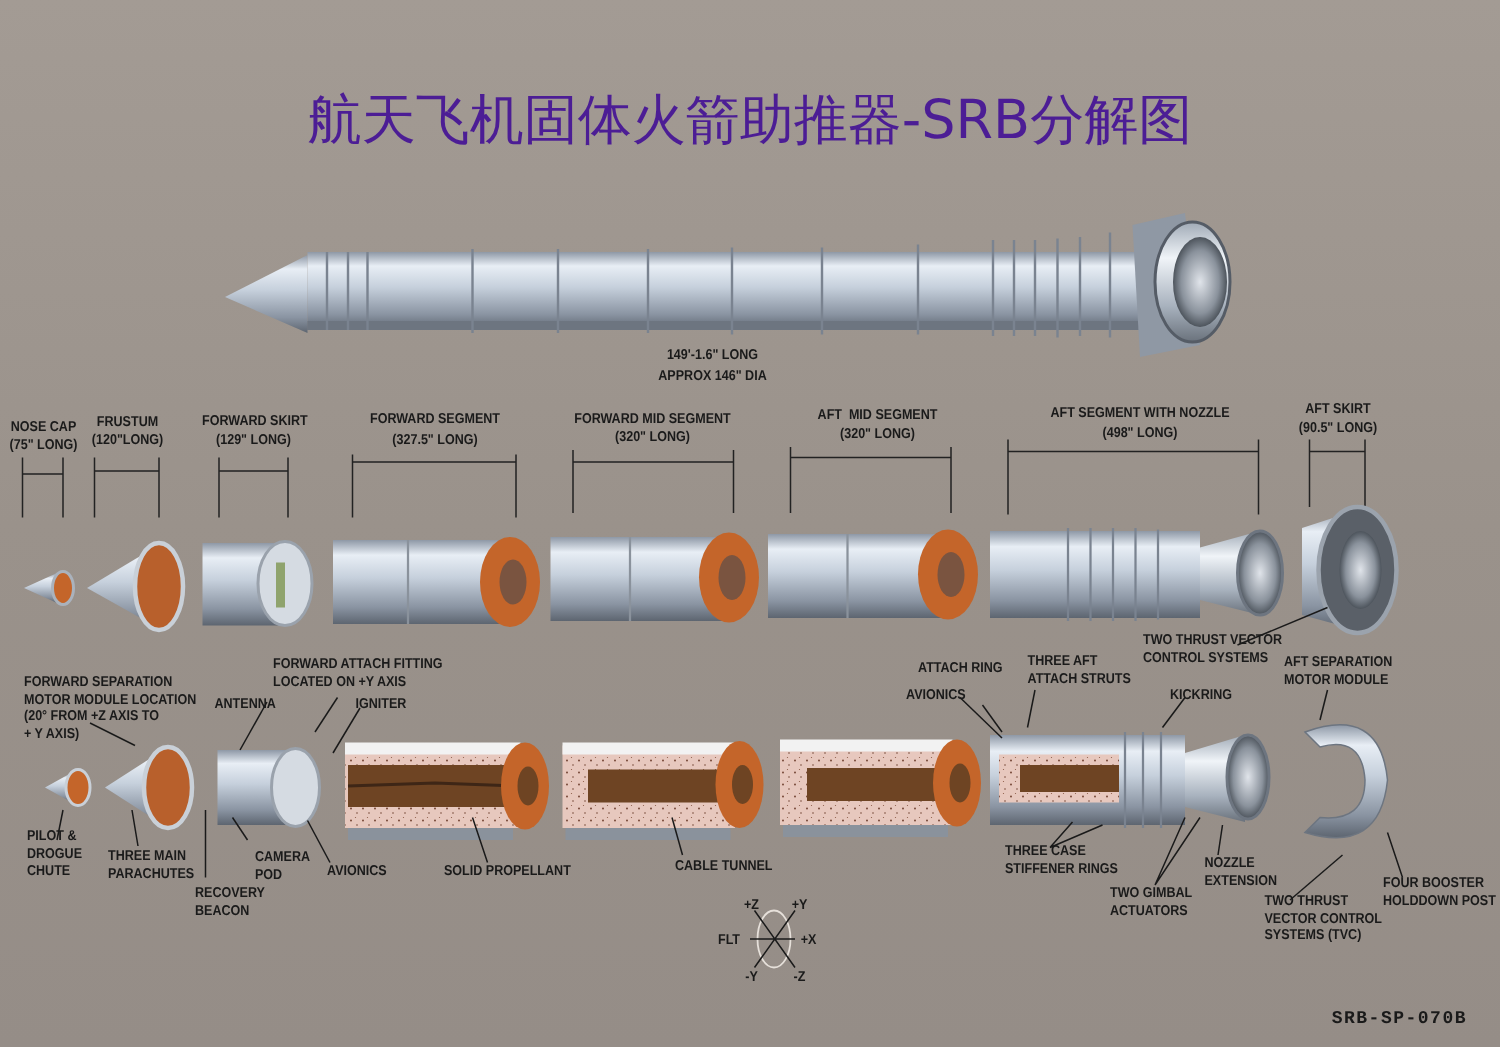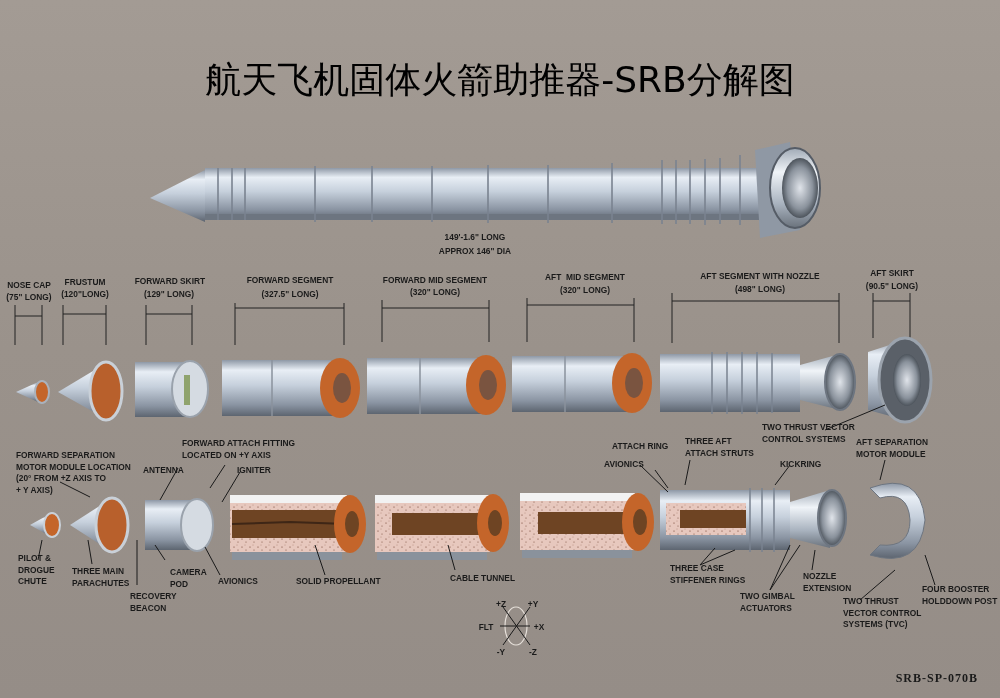--- a/index.html
+++ b/index.html
@@ -1,22 +1,22 @@
 <!DOCTYPE html>
 <html><head>
 <meta charset="utf-8">
 <style>
   html,body{margin:0;padding:0;}
   body{width:1000px;height:698px;overflow:hidden;background:#9c948d;font-family:"DejaVu Sans",sans-serif;position:relative;}
   .bg{position:absolute;inset:0;background:linear-gradient(180deg,#a39b94 0%,#9a928b 50%,#958d87 100%);}
-  .title{position:absolute;left:0;right:0;top:56px;text-align:center;font-size:36px;color:#000000;letter-spacing:0px;font-family:"DejaVu Sans",sans-serif;}
+  .title{position:absolute;left:0;right:0;top:56px;text-align:center;font-size:36px;color:#4c1d95;letter-spacing:0px;font-family:"DejaVu Sans",sans-serif;}
   .lbl{position:absolute;font-family:"Liberation Sans","DejaVu Sans",sans-serif;font-weight:bold;font-size:9.5px;line-height:11.5px;color:#1a1a1a;text-align:center;white-space:pre;transform:scaleX(0.88);transform-origin:center top;}
   .lbl.l{text-align:left;transform-origin:left top;}
   svg{position:absolute;left:0;top:0;}
-  .code{position:absolute;right:22px;bottom:12px;font-family:Liberation Serif, serif;font-weight:bold;font-size:12px;color:#1a1a1a;letter-spacing:1px;}
+  .code{position:absolute;right:22px;bottom:12px;font-family:Liberation Mono, monospace;font-weight:bold;font-size:12px;color:#1a1a1a;letter-spacing:1px;}
 </style>
 </head>
 <body>
 
 <div class="bg"></div>
 
 <div class="title">航天飞机固体火箭助推器-SRB分解图</div>
 
 <svg width="1000" height="698" viewBox="0 0 1000 698">
   <defs>

